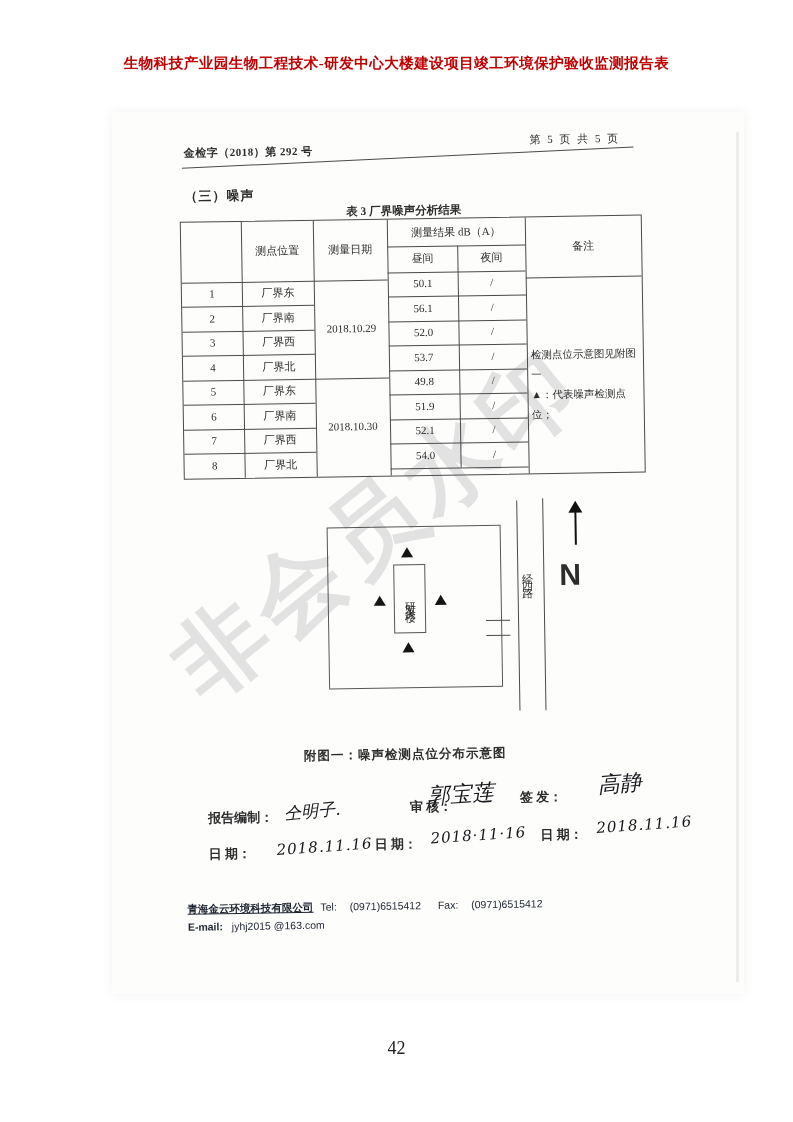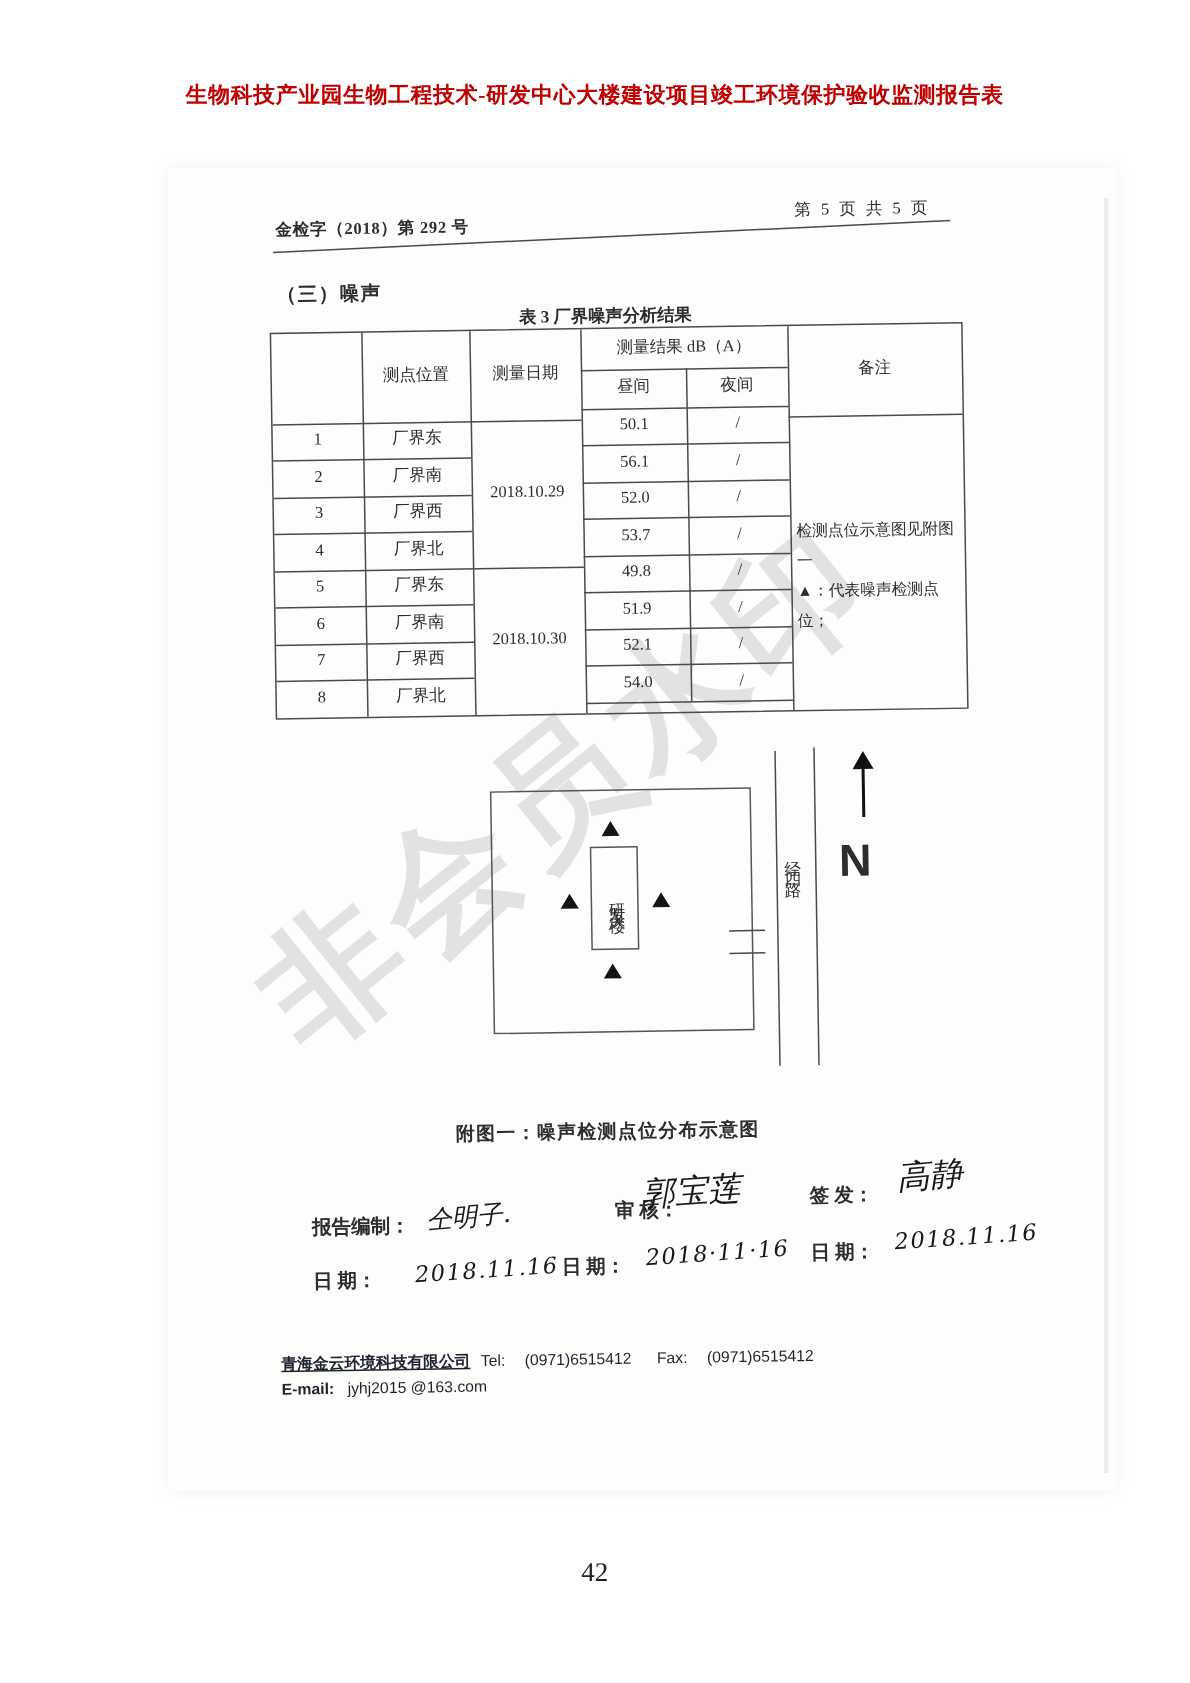--- a/index.html
+++ b/index.html
@@ -158,21 +158,21 @@
       <span class="abs sig-label" style="left:92px;top:694px;">报告编制：</span>
       <span class="abs hand" style="left:168px;top:686px;font-size:17px;transform:rotate(-4deg);">仝明子.</span>
       <span class="abs sig-label" style="left:92px;top:730px;">日    期：</span>
       <span class="abs hand" style="left:160px;top:724px;font-size:15px;transform:rotate(-3deg);letter-spacing:1px;">2018.11.16</span>
 
       <span class="abs sig-label" style="left:256px;top:686px;margin-left:38px;">审  核：</span>
       <span class="abs hand" style="left:312px;top:668px;font-size:22px;transform:rotate(-3deg);">郭宝莲</span>
       <span class="abs sig-label" style="left:258px;top:723px;">日    期：</span>
       <span class="abs hand" style="left:314px;top:715px;font-size:15px;transform:rotate(-3deg);letter-spacing:1px;">2018·11·16</span>
 
-      <span class="abs sig-label" style="left:424px;top:678px;">签  发：</span>
+      <span class="abs sig-label" style="left:404px;top:678px;">签  发：</span>
       <span class="abs hand" style="left:482px;top:660px;font-size:22px;transform:rotate(-4deg);">高静</span>
       <span class="abs sig-label" style="left:424px;top:716px;">日    期：</span>
       <span class="abs hand" style="left:480px;top:707px;font-size:15px;transform:rotate(-3deg);letter-spacing:1px;">2018.11.16</span>
 
       <div class="abs footer-line" style="left:70px;top:787px;">
         <span style="font-weight:bold;text-decoration:underline;">青海金云环境科技有限公司</span>
         <span style="margin-left:4px;">Tel:</span>
         <span style="margin-left:10px;">(0971)6515412</span>
         <span style="margin-left:14px;">Fax:</span>
         <span style="margin-left:10px;">(0971)6515412</span>

